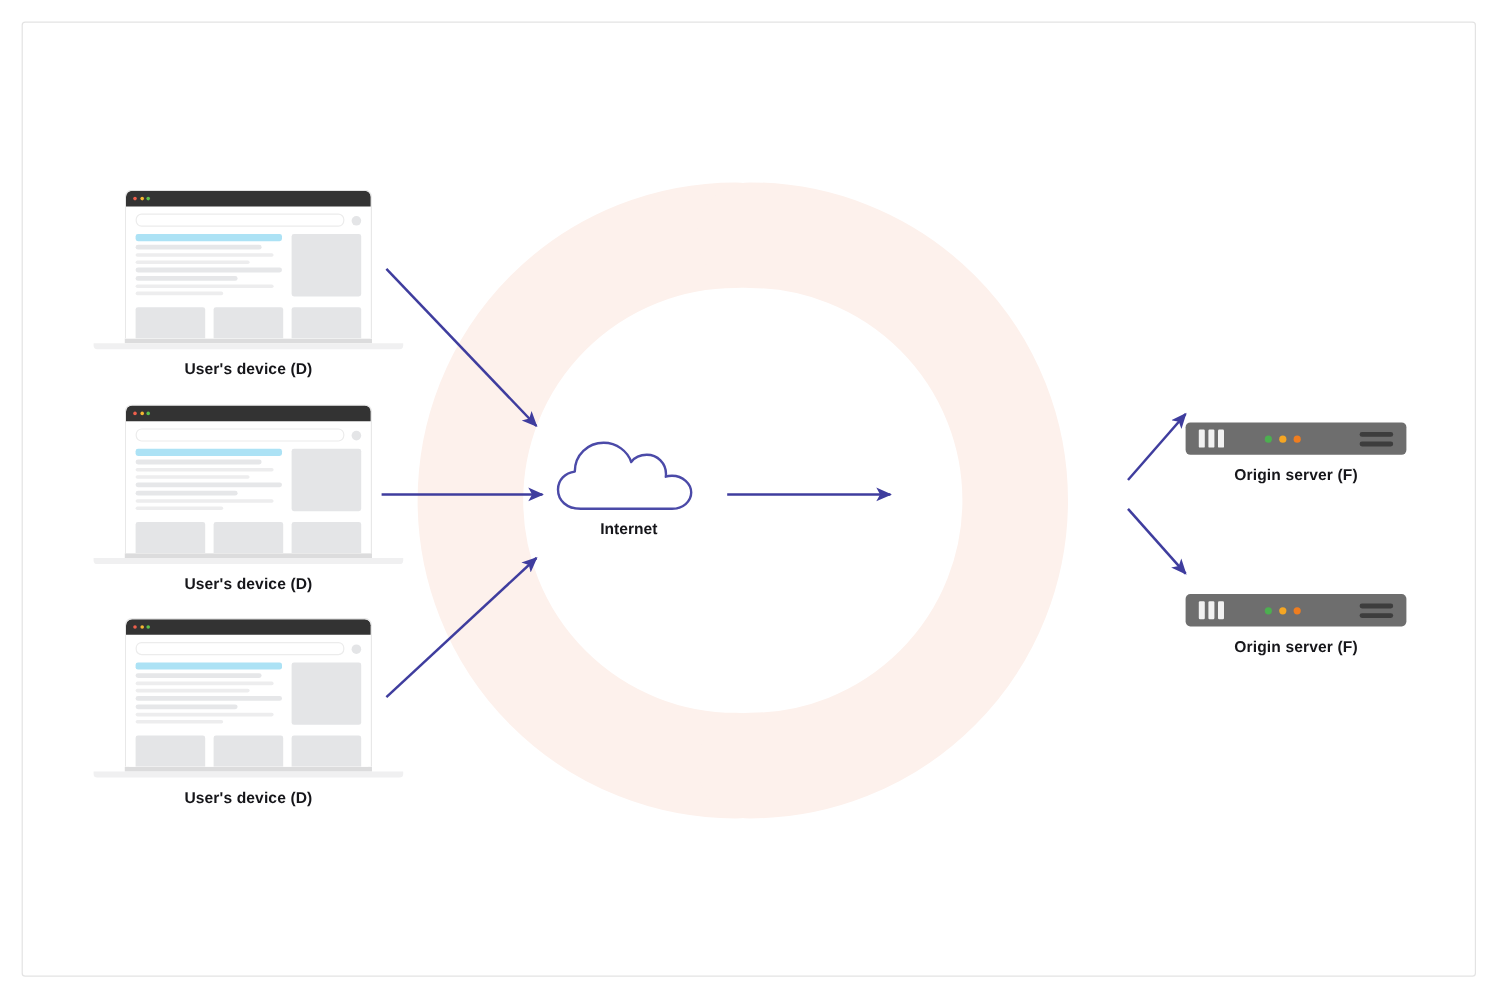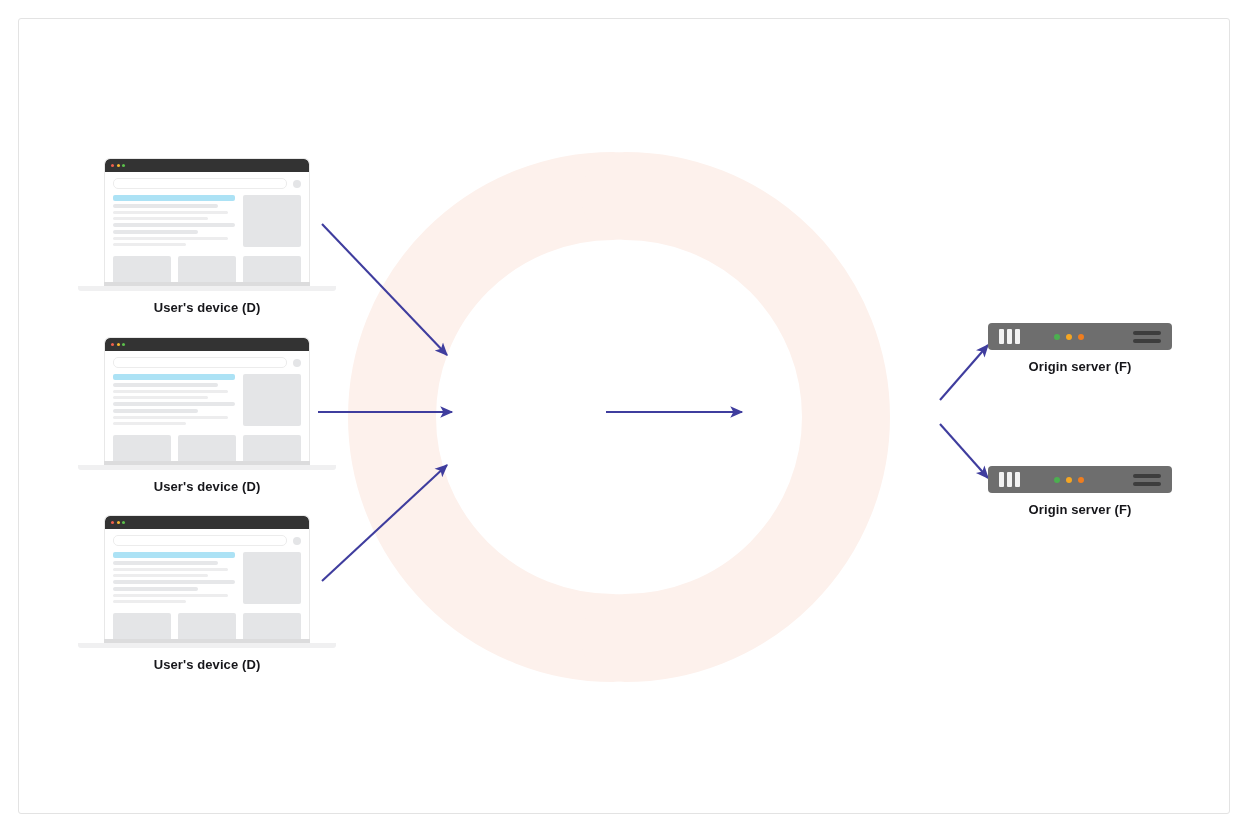--- a/index.html
+++ b/index.html
@@ -128,21 +128,21 @@
     background: #dcdcdd;
   }
   .device-base {
     width: 258px;
     height: 5px;
     background: #f0f0f1;
     border-radius: 0 0 3px 3px;
   }
 
   
-  .server { position: absolute; }
+  .server { position: absolute; margin-top: 29px; }
   .server-body {
     width: 184px;
     height: 27px;
     background: #6e6e6e;
     border-radius: 4px;
     display: flex;
     align-items: center;
     padding: 0 11px;
     box-sizing: border-box;
   }
@@ -322,20 +322,37 @@
         <div class="card"></div>
         <div class="card"></div>
         <div class="card"></div>
       </div>
     </div>
     <div class="device-hinge"></div>
     <div class="device-base"></div>
     <div class="node-label">User's device (D)</div>
   </div>
 
+  <div id="cloud-node">
+    <svg width="124" height="62" viewBox="0 0 124 62" xmlns="http://www.w3.org/2000/svg" aria-hidden="true">
+      <path d="M22 58
+               C10 58 3 51 3 42
+               C3 34 9 28 17 27
+               C17 13 28 3 41 3
+               C52 3 61 10 64 19
+               C67 15 72 13 77 13
+               C86 13 93 20 93 29
+               C93 30 93 30.6 92.8 31.3
+               C94 30.8 96 30.5 98 30.5
+               C107 30.5 114 37 114 44.5
+               C114 52 107 58 98 58
+               Z" fill="#ffffff" stroke="#4b4aa8" stroke-width="2" stroke-linejoin="round"></path>
+    </svg>
+    <div class="cloud-label">Internet</div>
+  </div>
 
 
   <div class="server" style="left:988px; top:323px;">
     <div class="server-body">
       <div class="bars">
         <span class="bar"></span>
         <span class="bar"></span>
         <span class="bar"></span>
       </div>
       <div class="leds">

